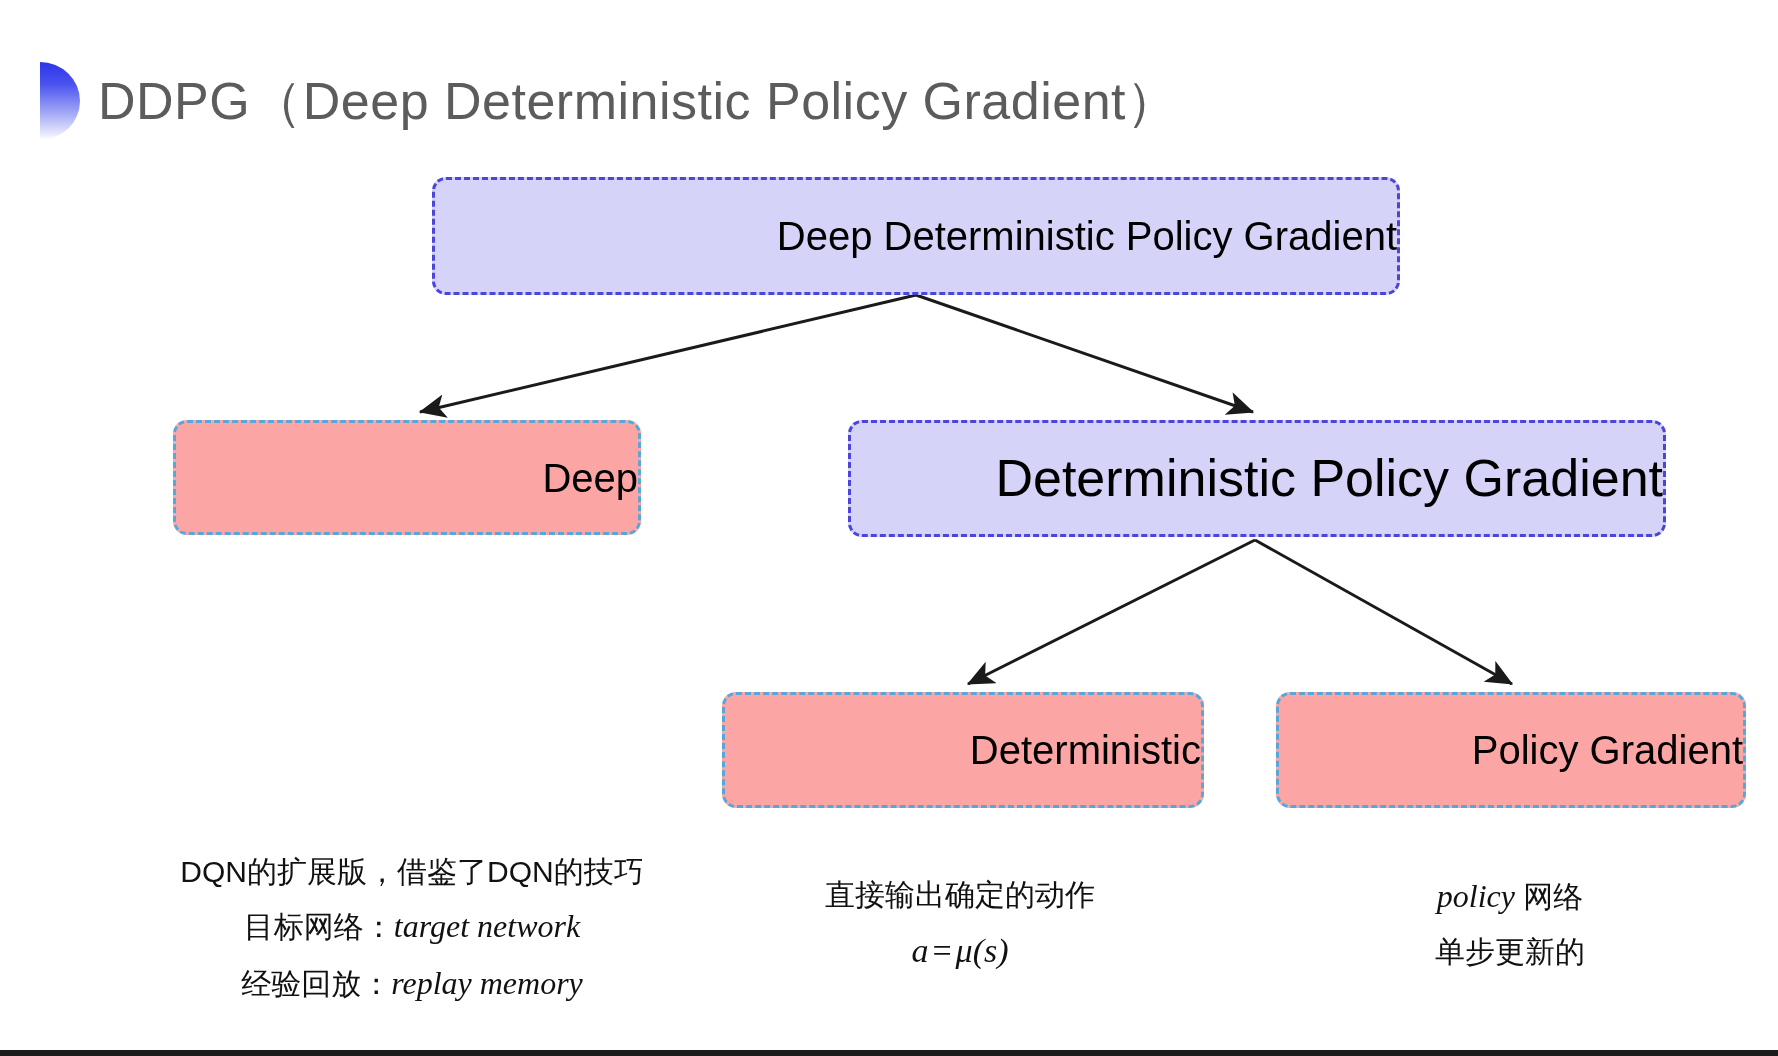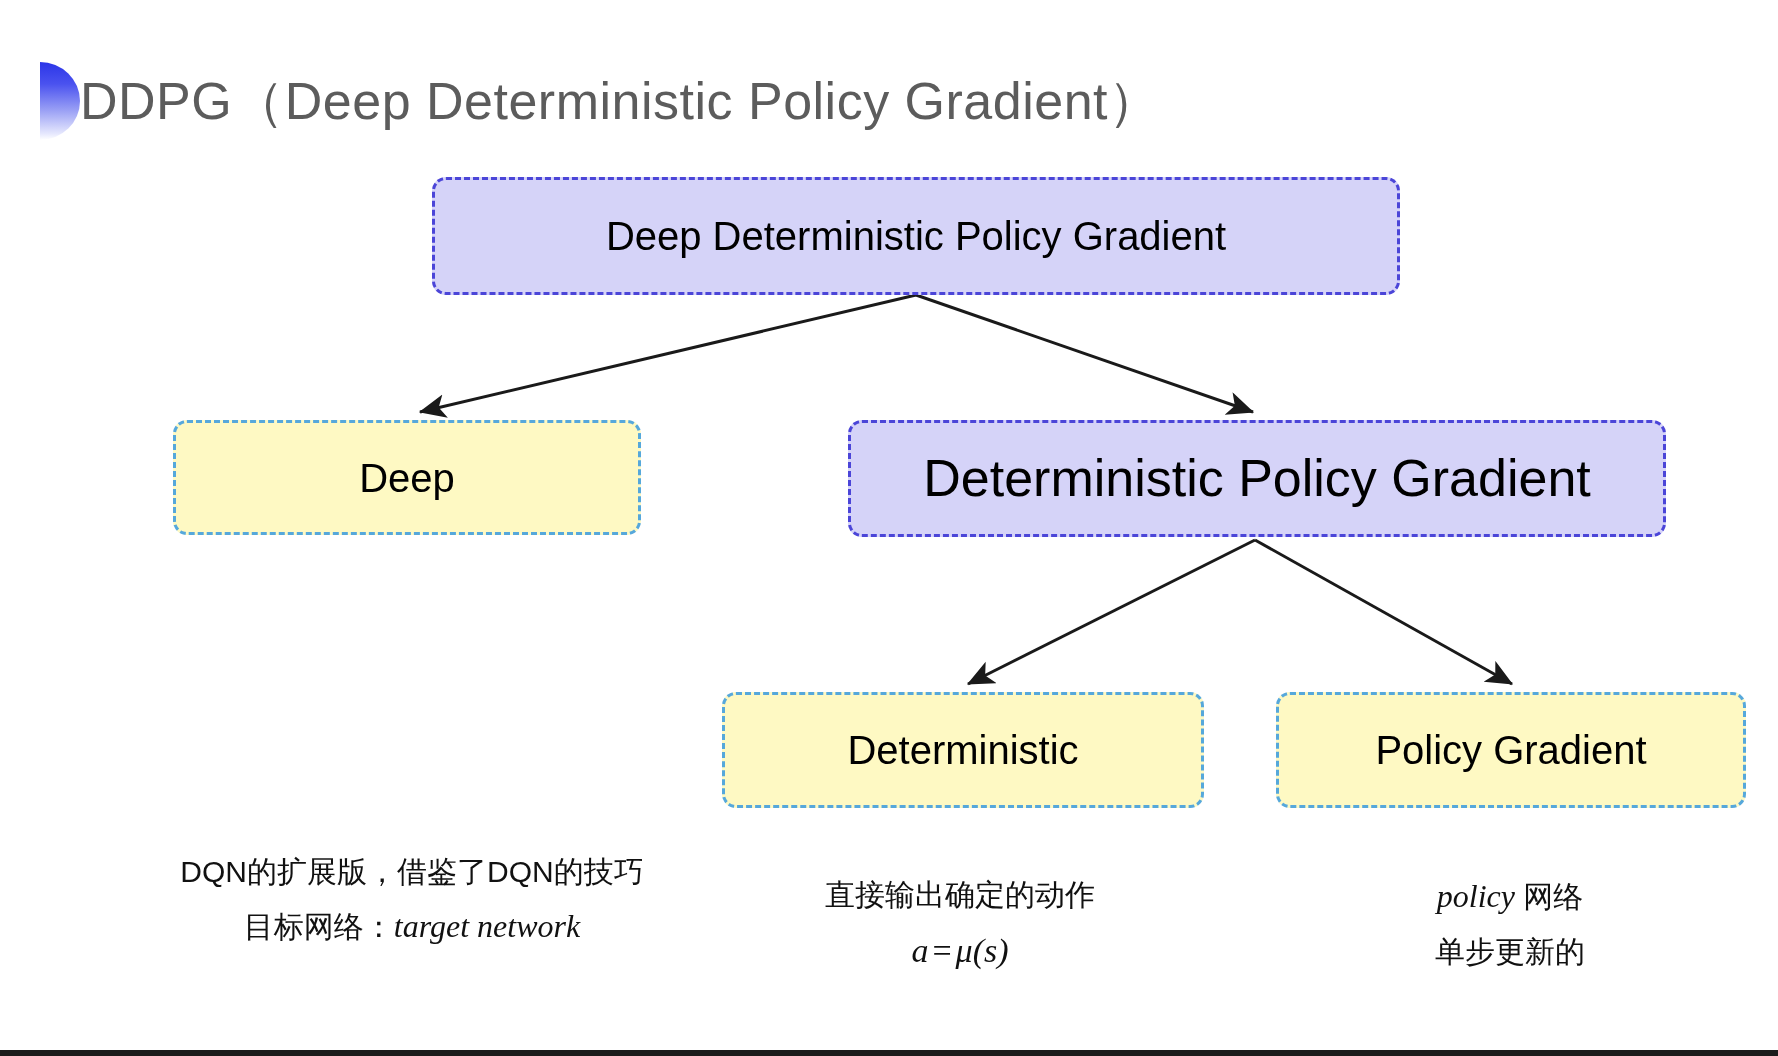--- a/index.html
+++ b/index.html
@@ -42,20 +42,21 @@
   .title-bullet {
     width: 40px;
     height: 78px;
     border-top-right-radius: 40px 39px;
     border-bottom-right-radius: 40px 39px;
     background: linear-gradient(to bottom, #2b35e8 0%, #4a52ef 28%, #9aa0f5 62%, #e6e8fd 92%, #ffffff 100%);
     flex: 0 0 auto;
   }
 
   .title-text {
+    margin-left: 18px;
     font-size: 52px;
     font-weight: 400;
     color: #5c5c5c;
     letter-spacing: 0.5px;
     white-space: nowrap;
     line-height: 1;
   }
 
   
   #connectors {
@@ -65,35 +66,35 @@
     width: 1778px;
     height: 1056px;
     pointer-events: none;
   }
 
   
   .node {
     position: absolute;
     display: flex;
     align-items: center;
-    justify-content: center;
+    justify-content: flex-end;
     border-radius: 14px;
     text-align: center;
     line-height: 1.15;
     color: #000000;
     font-weight: 400;
   }
 
   .node-purple {
     background: #d5d3f8;
     border: 3px dashed #4b45d8;
   }
 
   .node-blue {
-    background: #fef9c3;
+    background: #fca5a5;
     border: 3px dashed #56a8db;
   }
 
   #node-root   { left: 432px; top: 177px;  width: 968px;  height: 118px; font-size: 40px; }
   #node-deep   { left: 173px; top: 420px;  width: 468px;  height: 115px; font-size: 40px; }
   #node-dpg    { left: 848px; top: 420px;  width: 818px;  height: 117px; font-size: 52px; }
   #node-det    { left: 722px; top: 692px;  width: 482px;  height: 116px; font-size: 40px; }
   #node-pg     { left: 1276px; top: 692px; width: 470px;  height: 116px; font-size: 40px; }
 
   
@@ -183,20 +184,23 @@
 
   <div id="node-pg" class="node node-blue">
     <span>Policy Gradient</span>
   </div>
 
   <div id="caption-deep" class="caption">
     <div>DQN的扩展版，借鉴了DQN的技巧</div>
     <div>
       <span>目标网络：</span><span class="ital">target network</span>
     </div>
+    <div>
+      <span>经验回放：</span><span class="ital">replay memory</span>
+    </div>
   </div>
 
   <div id="caption-det" class="caption">
     <div>直接输出确定的动作</div>
     <div class="formula"><span>a</span><span class="op">=</span><span>μ(s)</span></div>
   </div>
 
   <div id="caption-pg" class="caption">
     <div><span class="ital">policy</span><span> 网络</span></div>
     <div>单步更新的</div>

